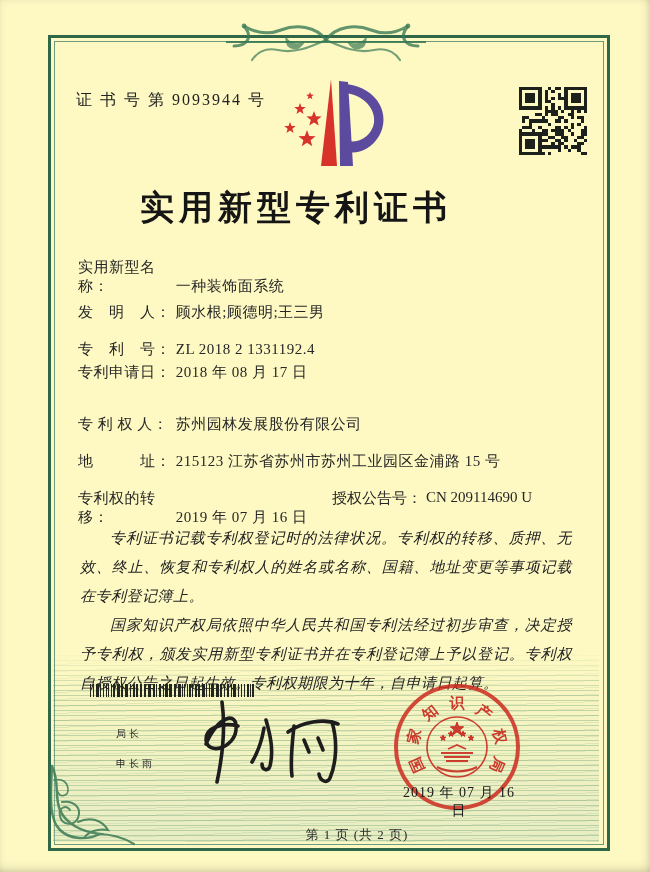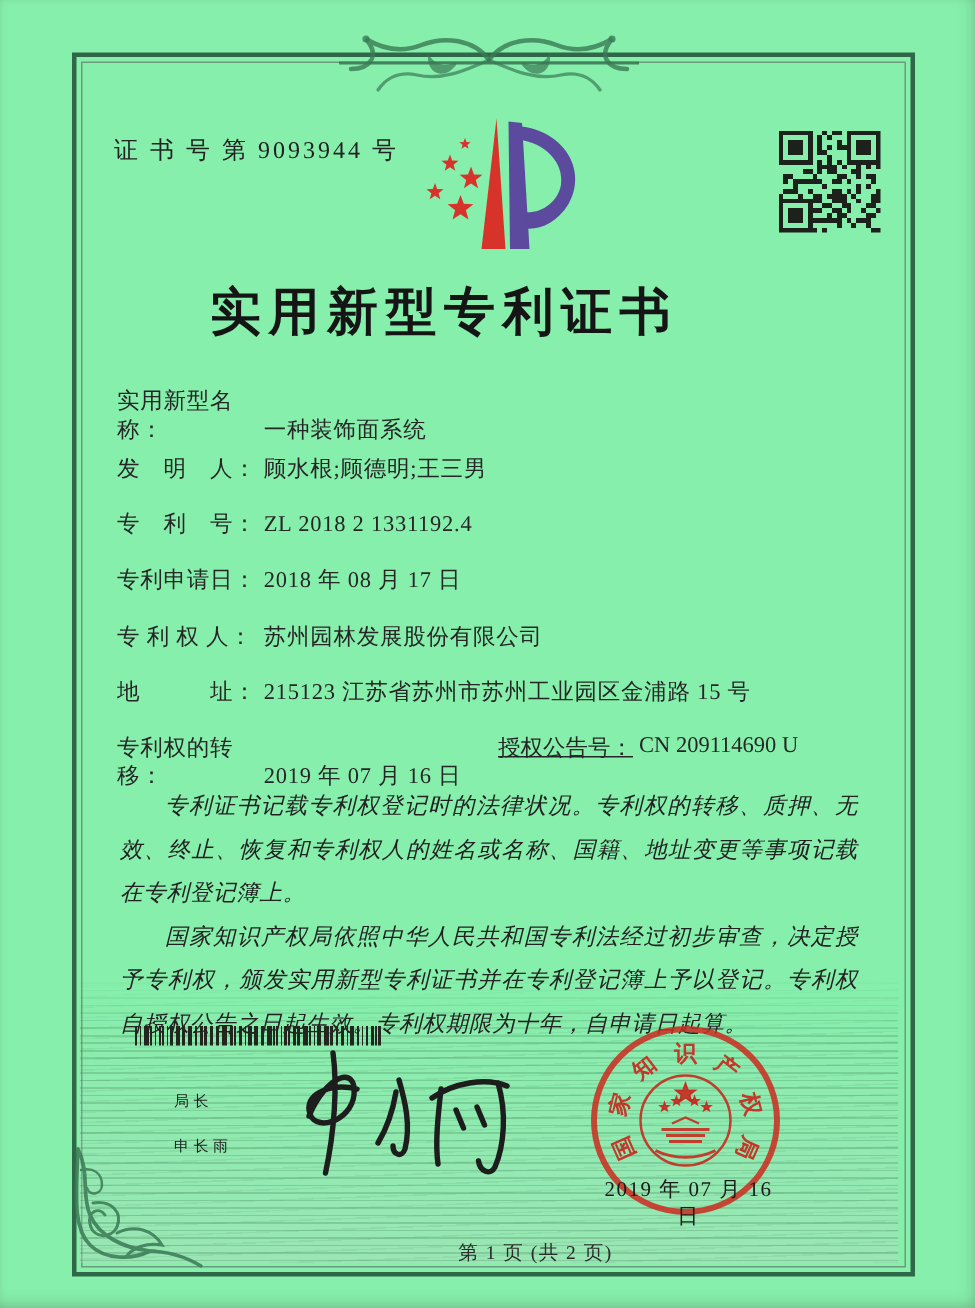--- a/index.html
+++ b/index.html
@@ -1,16 +1,16 @@
 <!DOCTYPE html>
 <html><head>
 <meta charset="utf-8">
 <style>
   html,body{margin:0;padding:0;background:#ffffff;}
-  .scan{position:relative;width:650px;height:872px;background:#86efac;overflow:hidden;
+  .scan{position:relative;width:650px;height:872px;background:#fef9c3;overflow:hidden;
         font-family:"Liberation Serif","DejaVu Serif",serif;color:#1e1e1e;
         box-shadow:inset -5px -6px 12px -7px rgba(70,70,60,.45), inset 3px 3px 8px -6px rgba(70,70,60,.25);}
   
   .frame{position:absolute;left:48px;top:35px;width:556px;height:810px;border:3px solid #2f6748;z-index:1;}
   .frame-inner{position:absolute;left:3px;top:3px;right:3px;bottom:3px;border:1px solid #6d9a7f;}
   
   .guilloche{position:absolute;left:53px;top:650px;width:546px;height:192px;z-index:1;
      background:
        repeating-linear-gradient(180deg, rgba(72,138,95,.30) 0 1px, rgba(72,138,95,0) 1px 5px),
        repeating-linear-gradient(178deg, rgba(72,138,95,.12) 0 1px, rgba(72,138,95,0) 1px 7px),
@@ -18,21 +18,21 @@
      -webkit-mask-image:linear-gradient(180deg,transparent 0,black 22%);
      mask-image:linear-gradient(180deg,transparent 0,black 22%);}
   .z2{z-index:2;}
   .abs{position:absolute;}
   .cert-number{left:76px;top:90px;font-size:16px;letter-spacing:2px;color:#222;}
   .title{left:0;top:185px;width:592px;text-align:center;font-size:34px;font-weight:600;
          letter-spacing:5px;color:#151515;}
   .frow{position:absolute;left:78px;width:500px;font-size:15px;color:#262626;z-index:2;}
   .flabel{display:inline-block;width:94px;letter-spacing:.5px;}
   .fvalue{letter-spacing:.5px;}
-  .flabel2{position:absolute;left:254px;text-decoration:underline;}
+  .flabel2{position:absolute;left:254px;}
   .fvalue2{position:absolute;left:348px;}
   .paras{position:absolute;left:80px;top:524px;width:492px;font-size:15px;line-height:29px;
          text-align:justify;font-style:italic;letter-spacing:.5px;color:#222;z-index:2;}
   .paras p{margin:0;text-indent:2em;}
   .signer{left:80px;font-size:10px;letter-spacing:3px;color:#1c1c1c;margin-left:36px;}
   .seal-wrap{left:394px;top:684px;width:126px;height:126px;z-index:3;}
   .seal-ring{position:absolute;left:0;top:0;width:126px;height:126px;border-radius:50%;
              border:4px solid rgba(205,42,32,.85);box-sizing:border-box;}
   .seal-char{position:absolute;left:50%;top:50%;width:18px;height:18px;margin:-9px 0 0 -9px;
              font-size:15px;font-weight:700;color:rgba(200,38,28,.9);text-align:center;line-height:18px;}
@@ -316,21 +316,21 @@
     <span class="fvalue">一种装饰面系统</span>
   </div>
   <div class="frow" style="top:303px">
     <span class="flabel">发　明　人：</span>
     <span class="fvalue">顾水根;顾德明;王三男</span>
   </div>
   <div class="frow" style="top:340px">
     <span class="flabel">专　利　号：</span>
     <span class="fvalue">ZL 2018 2 1331192.4</span>
   </div>
-  <div class="frow" style="top:377px">
+  <div class="frow" style="top:363px">
     <span class="flabel">专利申请日：</span>
     <span class="fvalue">2018 年 08 月 17 日</span>
   </div>
   <div class="frow" style="top:415px">
     <span class="flabel">专 利 权 人：</span>
     <span class="fvalue">苏州园林发展股份有限公司</span>
   </div>
   <div class="frow" style="top:452px">
     <span class="flabel">地　　　址：</span>
     <span class="fvalue">215123 江苏省苏州市苏州工业园区金浦路 15 号</span>

